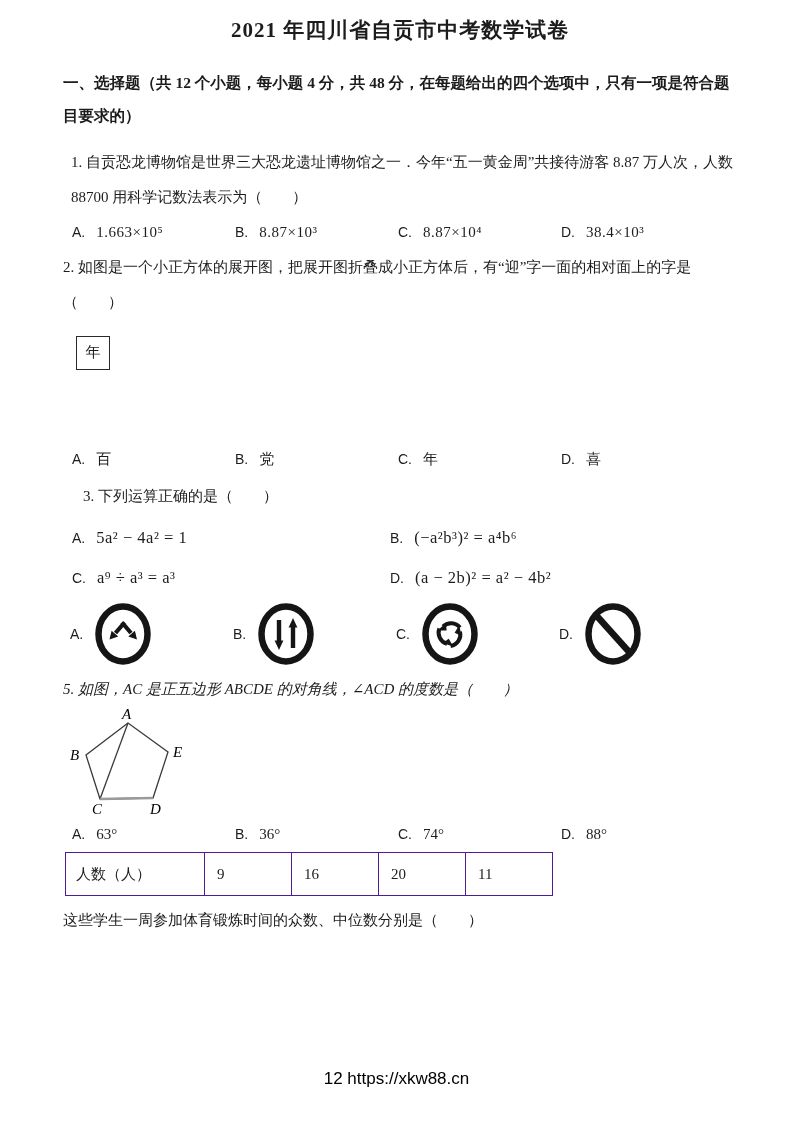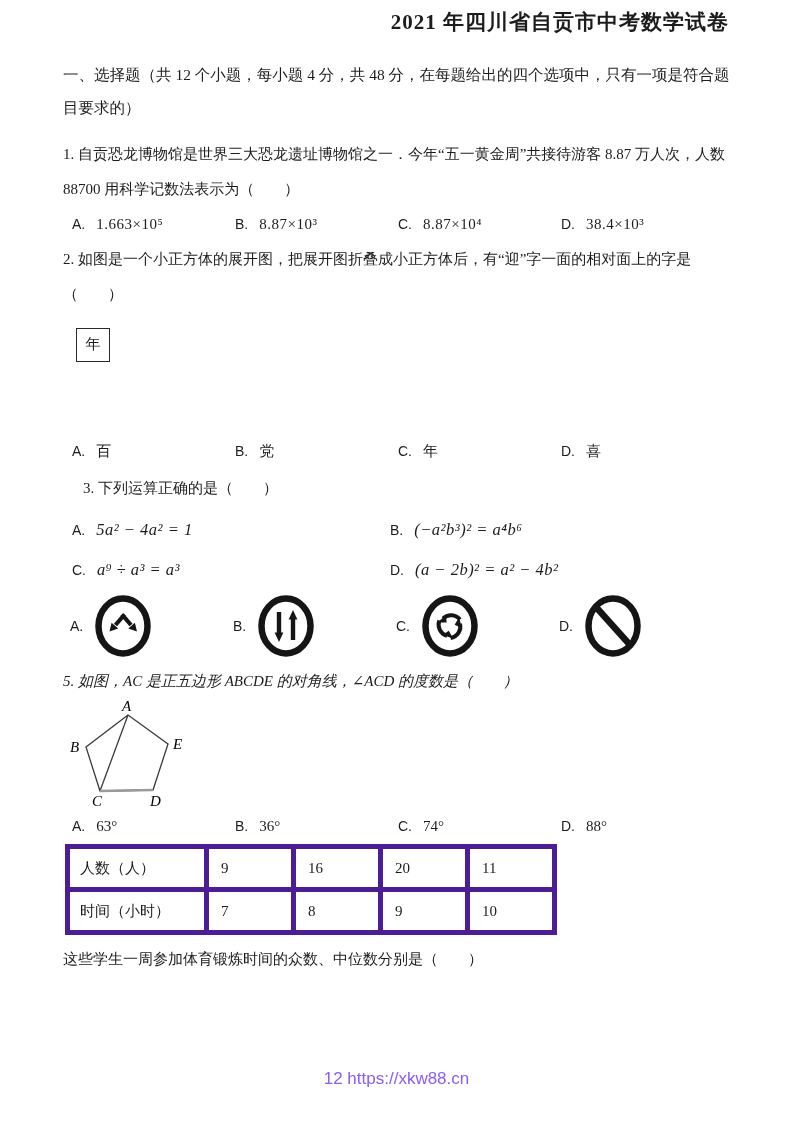--- a/index.html
+++ b/index.html
@@ -9,33 +9,33 @@
     width: 793px; height: 1122px;
     margin: 0 auto;
     background: #ffffff;
     font-family: "Liberation Serif", "DejaVu Serif", serif;
     color: #1c1c1c;
     overflow: hidden;
   }
   .content { padding: 0 56px 0 63px; }
 
   .title {
-    margin: 8px; 
-    text-align: right;
+    margin: 16px; 
+    text-align: center;
     font-size: 21px; font-weight: 700;
     letter-spacing: 1px;
   }
   .section-header {
     margin: 22px 0 0 0;
-    font-size: 15.5px; font-weight: 400;
+    font-size: 15.5px; font-weight: 700;
     line-height: 2.15;
   }
 
   .q-text { margin: 0; font-size: 15px; line-height: 2.35; }
-  .q1-text { margin-top: 12px; }
+  .q1-text { margin-top: 12px; margin-left: 8px; }
   .q2-text { margin-top: 9px; }
   .q3-text { margin-top: 10px; margin-left: 20px; }
   .q4-text { margin-top: 11px; }
   .q5-text { margin-top: 4px; font-style: italic; }
   .q6-text { margin-top: 13px; }
   .q6-text2 { margin-top: 7px; }
 
   .opt-row {
     display: grid;
     grid-template-columns: 163px 163px 163px auto;
@@ -52,21 +52,21 @@
 
   
   .q3-opts {
     display: grid;
     grid-template-columns: 318px auto;
     row-gap: 20px;
     padding-left: 9px;
     margin-top: 14px;
     font-size: 15px;
   }
-  .formula { font-style: italic; font-size: 16.5px; letter-spacing: .5px; }
+  .formula { font-size: 16.5px; letter-spacing: .5px; }
 
   
   .net { position: relative; width: 140px; height: 102px; margin: 15px 0 10px 13px; }
   .net-cell {
     position: absolute; width: 34px; height: 34px;
     border: 1px solid #2a2a2a;
     display: flex; align-items: center; justify-content: center;
     font-size: 15px; background: #fff;
   }
   .net-c0 { left: 0;  top: 0;  }
@@ -87,34 +87,34 @@
   .icon-opt { display: flex; align-items: center; gap: 9px; }
   .sign { display: block; }
 
   
   .pentagon-fig { margin: 0 0 0 1px; display: block; }
   .fig-label { font-style: italic; font-size: 15px; font-family: "Liberation Serif", serif; }
 
   
   .q6-table { border-collapse: collapse; margin: 9px 0 0 2px; }
   .q6-table td {
-    border: 5px solid #4c1d95;
+    border: 1px solid #4c1d95;
     height: 43px;
     font-size: 15px;
     padding-left: 12px;
     vertical-align: middle;
   }
   .q6-table td.rowhead { width: 139px; padding-left: 10px; }
   .q6-table td.val { width: 87px; }
 
   .footer {
     position: absolute; left: 0; bottom: 33px;
     width: 100%;
     text-align: center;
-    color: #8b5cf6;
+    color: #000000;
     font-size: 17px;
     font-family: "Liberation Sans", "DejaVu Sans", sans-serif;
   }
 </style>
 </head>
 <body>
 
 <div class="page">
   <div class="content">
 
@@ -294,27 +294,20 @@
     <div>
       <table class="q6-table">
         <tbody>
           <tr>
             <td class="rowhead">人数（人）</td>
             <td class="val">9</td>
             <td class="val">16</td>
             <td class="val">20</td>
             <td class="val">11</td>
           </tr>
-          <tr>
-            <td class="rowhead">时间（小时）</td>
-            <td class="val">7</td>
-            <td class="val">8</td>
-            <td class="val">9</td>
-            <td class="val">10</td>
-          </tr>
         </tbody>
       </table>
       <p class="q-text q6-text2">这些学生一周参加体育锻炼时间的众数、中位数分别是（　　）</p>
 
     </div>
 
   </div>
 
   <div class="footer">12 https://xkw88.cn</div>
 </div>

